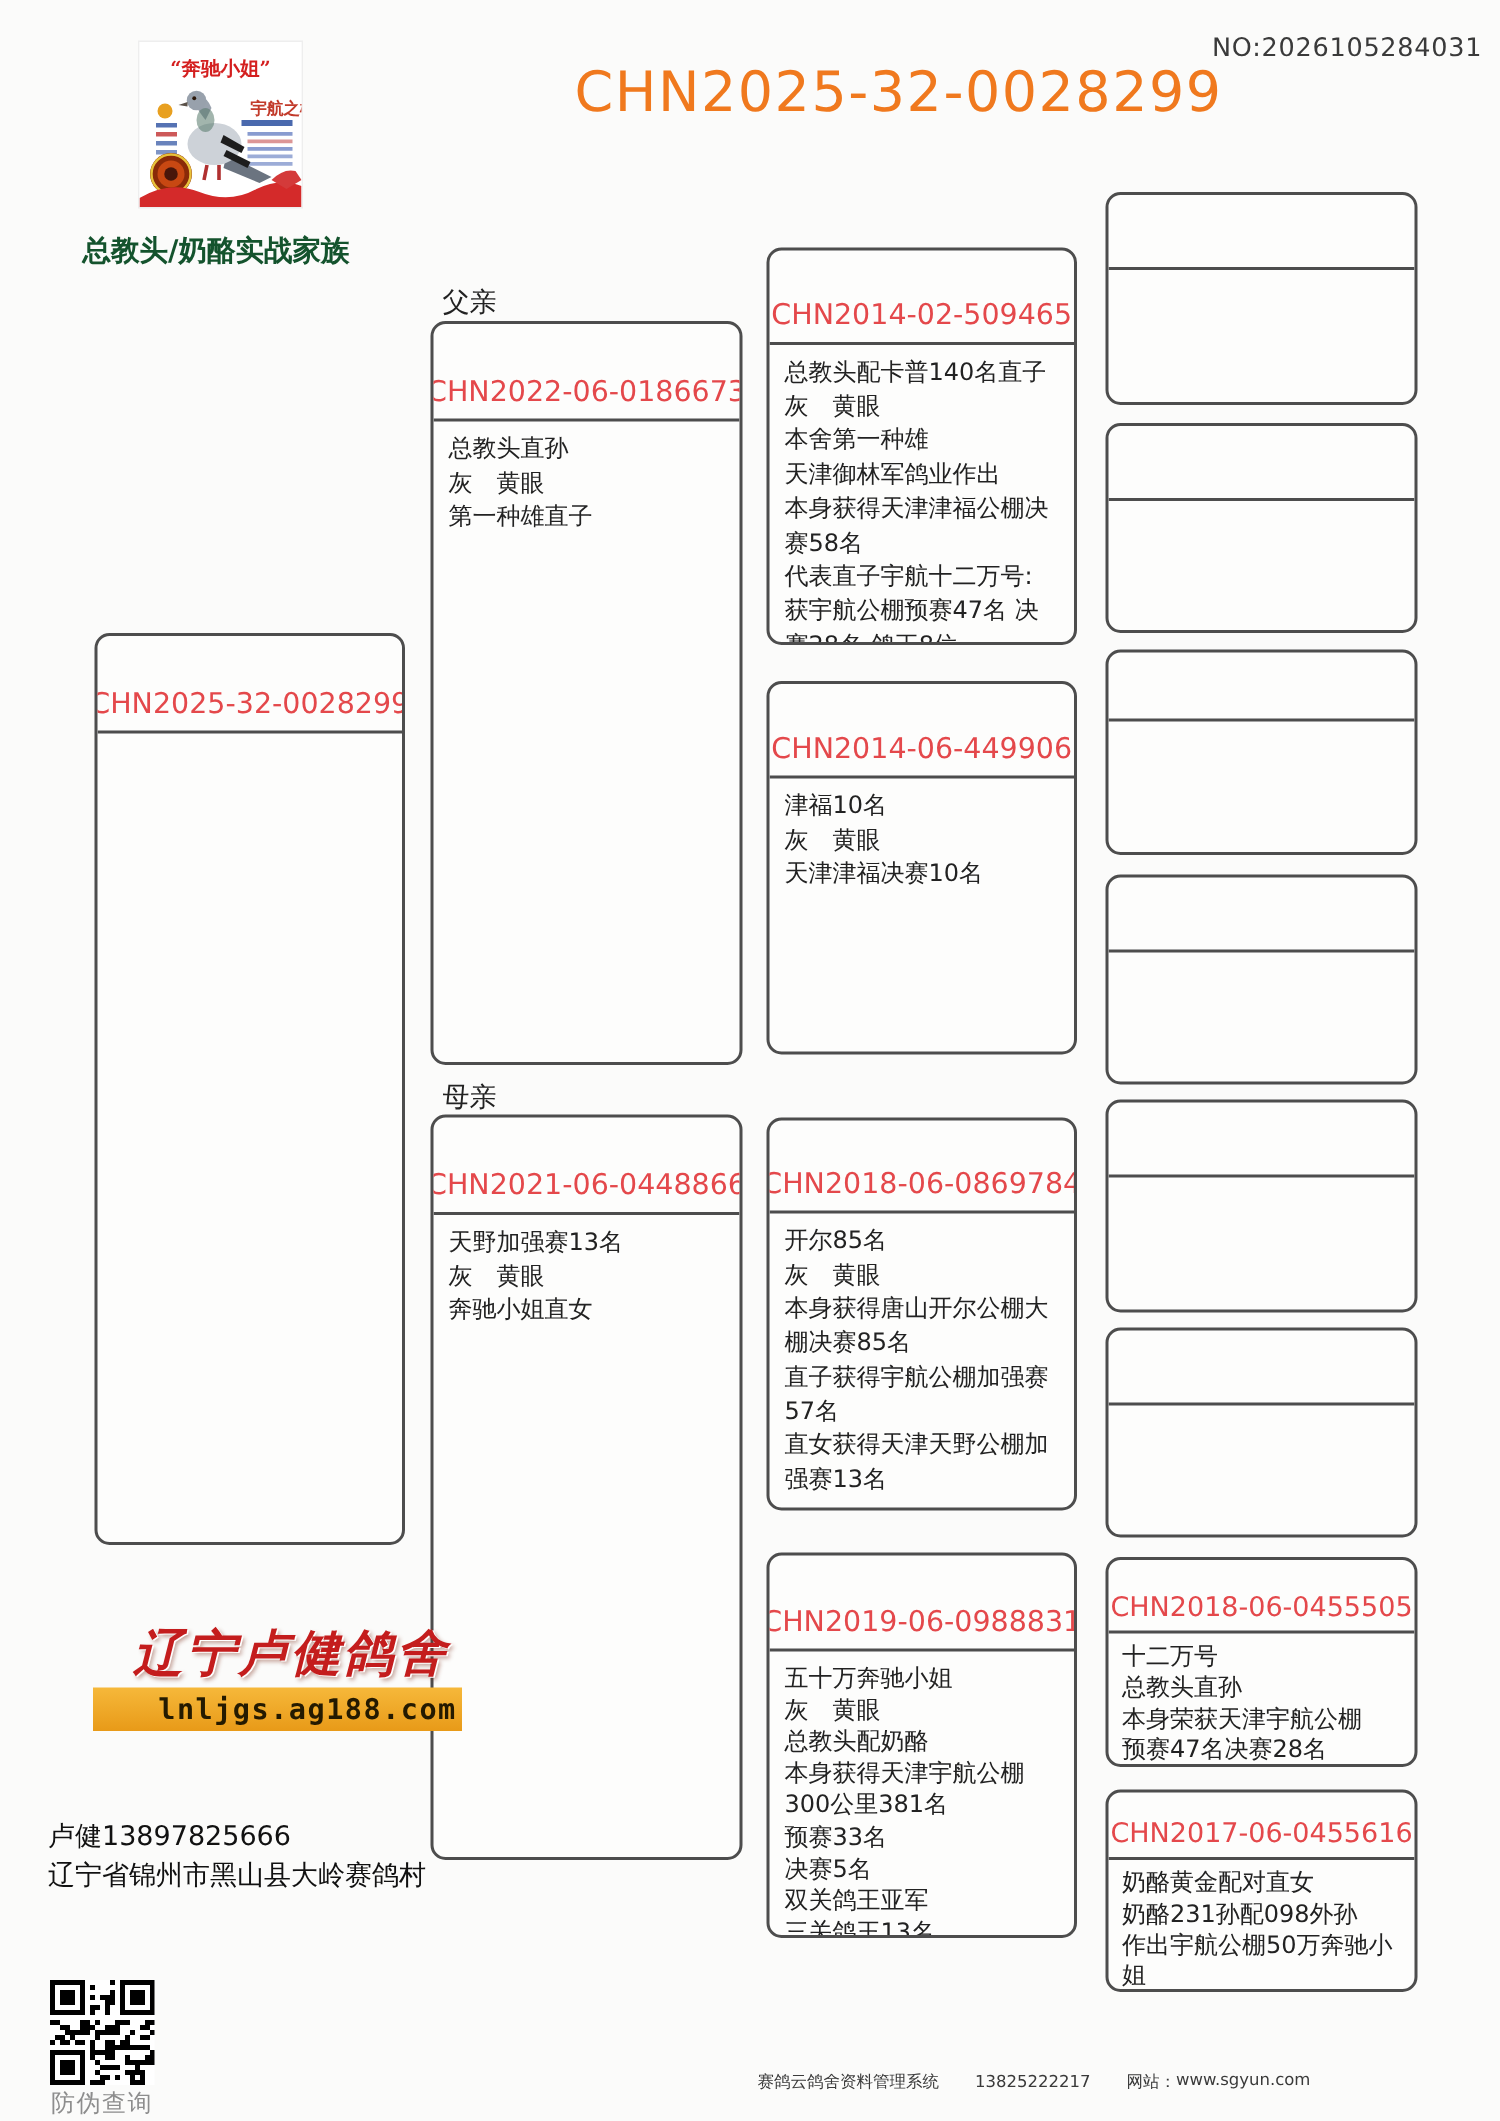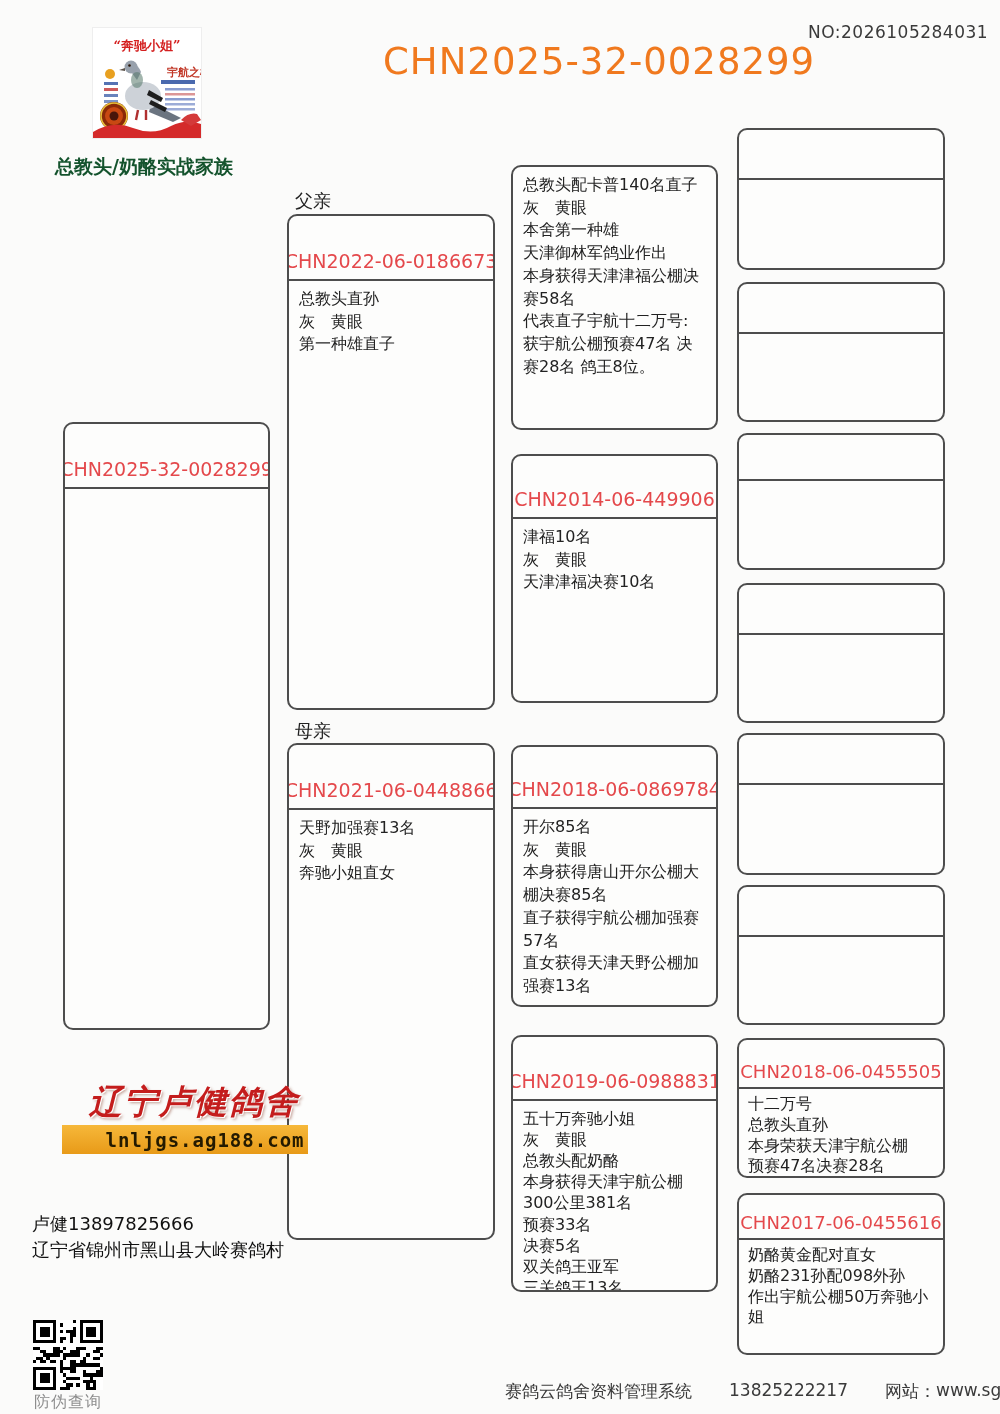--- a/index.html
+++ b/index.html
@@ -35,22 +35,22 @@
   .loft-url{top:1125px;left:62px;width:206px;height:29px;
     background:linear-gradient(#f6b83a,#e89a18);
     display:flex;align-items:center;justify-content:center;
     font-family:"DejaVu Sans Mono","Liberation Mono",monospace;
     font-weight:bold;font-size:19px;color:#241a00;letter-spacing:1px;padding-left:40px;}
   .loft-phone{top:1212px;left:32px;font-size:18px;color:#111;}
   .loft-address{top:1238px;left:32px;font-size:18px;color:#111;}
   .qr-wrap{top:1320px;left:32px;width:72px;text-align:center;}
   .qr-caption{font-size:16px;color:#8d8d8d;margin-top:2px;letter-spacing:1px;}
   
-  .footer{top:1380px;left:505px;width:470px;font-size:17px;color:#3a3a3a;
-    display:flex;gap:37px;white-space:nowrap;}
+  .footer{top:1380px;left:505px;width:470px;font-size:11px;color:#3a3a3a;
+    display:flex;gap:24px;white-space:nowrap;align-items:center;}
   .footer .site{display:flex;gap:0;}
 </style>
 </head>
 <body>
 
 <div class="abs cert-no">NO:2026105284031</div>
 
 <div class="abs main-title">CHN2025-32-0028299</div>
 
 <div class="abs logo-card">
@@ -106,20 +106,21 @@
   <div class="pbox-body">总教头直孙<br>灰　黄眼<br>第一种雄直子</div>
 </div>
 
 <div class="abs parent-label" style="left:295px;top:719px">母亲</div>
 <div class="pbox" style="left:287px;top:743px;width:208px;height:497px">
   <div class="pbox-head" style="height:65px">CHN2021-06-0448866</div>
   <div class="pbox-body">天野加强赛13名<br>灰　黄眼<br>奔驰小姐直女</div>
 </div>
 
 <div class="pbox" style="left:511px;top:165px;width:207px;height:265px">
+  <div class="pbox-head" style="height:63px">CHN2014-02-509465</div>
   <div class="pbox-body">总教头配卡普140名直子<br>灰　黄眼<br>本舍第一种雄<br>天津御林军鸽业作出<br>本身获得天津津福公棚决赛58名<br>代表直子宇航十二万号:<br>获宇航公棚预赛47名 决赛28名 鸽王8位。</div>
 </div>
 
 <div class="pbox" style="left:511px;top:454px;width:207px;height:249px">
   <div class="pbox-head" style="height:63px">CHN2014-06-449906</div>
   <div class="pbox-body">津福10名<br>灰　黄眼<br>天津津福决赛10名</div>
 </div>
 
 <div class="pbox" style="left:511px;top:745px;width:207px;height:262px">
   <div class="pbox-head" style="height:62px">CHN2018-06-0869784</div>
@@ -159,21 +160,21 @@
 <div class="pbox" style="left:737px;top:885px;width:208px;height:140px">
   <div class="pbox-head small" style="height:50px"></div>
   <div class="pbox-body"></div>
 </div>
 
 <div class="pbox" style="left:737px;top:1038px;width:208px;height:140px">
   <div class="pbox-head small" style="height:49px">CHN2018-06-0455505</div>
   <div class="pbox-body" style="padding:5px 9px;line-height:1.3">十二万号<br>总教头直孙<br>本身荣获天津宇航公棚<br>预赛47名决赛28名</div>
 </div>
 
-<div class="pbox" style="left:737px;top:1193px;width:208px;height:162px">
+<div class="pbox" style="left:737px;top:1193px;width:208px;height:135px">
   <div class="pbox-head small" style="height:45px">CHN2017-06-0455616</div>
   <div class="pbox-body" style="padding:5px 9px;line-height:1.3">奶酪黄金配对直女<br>奶酪231孙配098外孙<br>作出宇航公棚50万奔驰小姐</div>
 </div>
 
 <div class="abs loft-name">辽宁卢健鸽舍</div>
 <div class="abs loft-url">lnljgs.ag188.com</div>
 <div class="abs loft-phone">卢健13897825666</div>
 <div class="abs loft-address">辽宁省锦州市黑山县大岭赛鸽村</div>
 
 <div class="abs qr-wrap">

